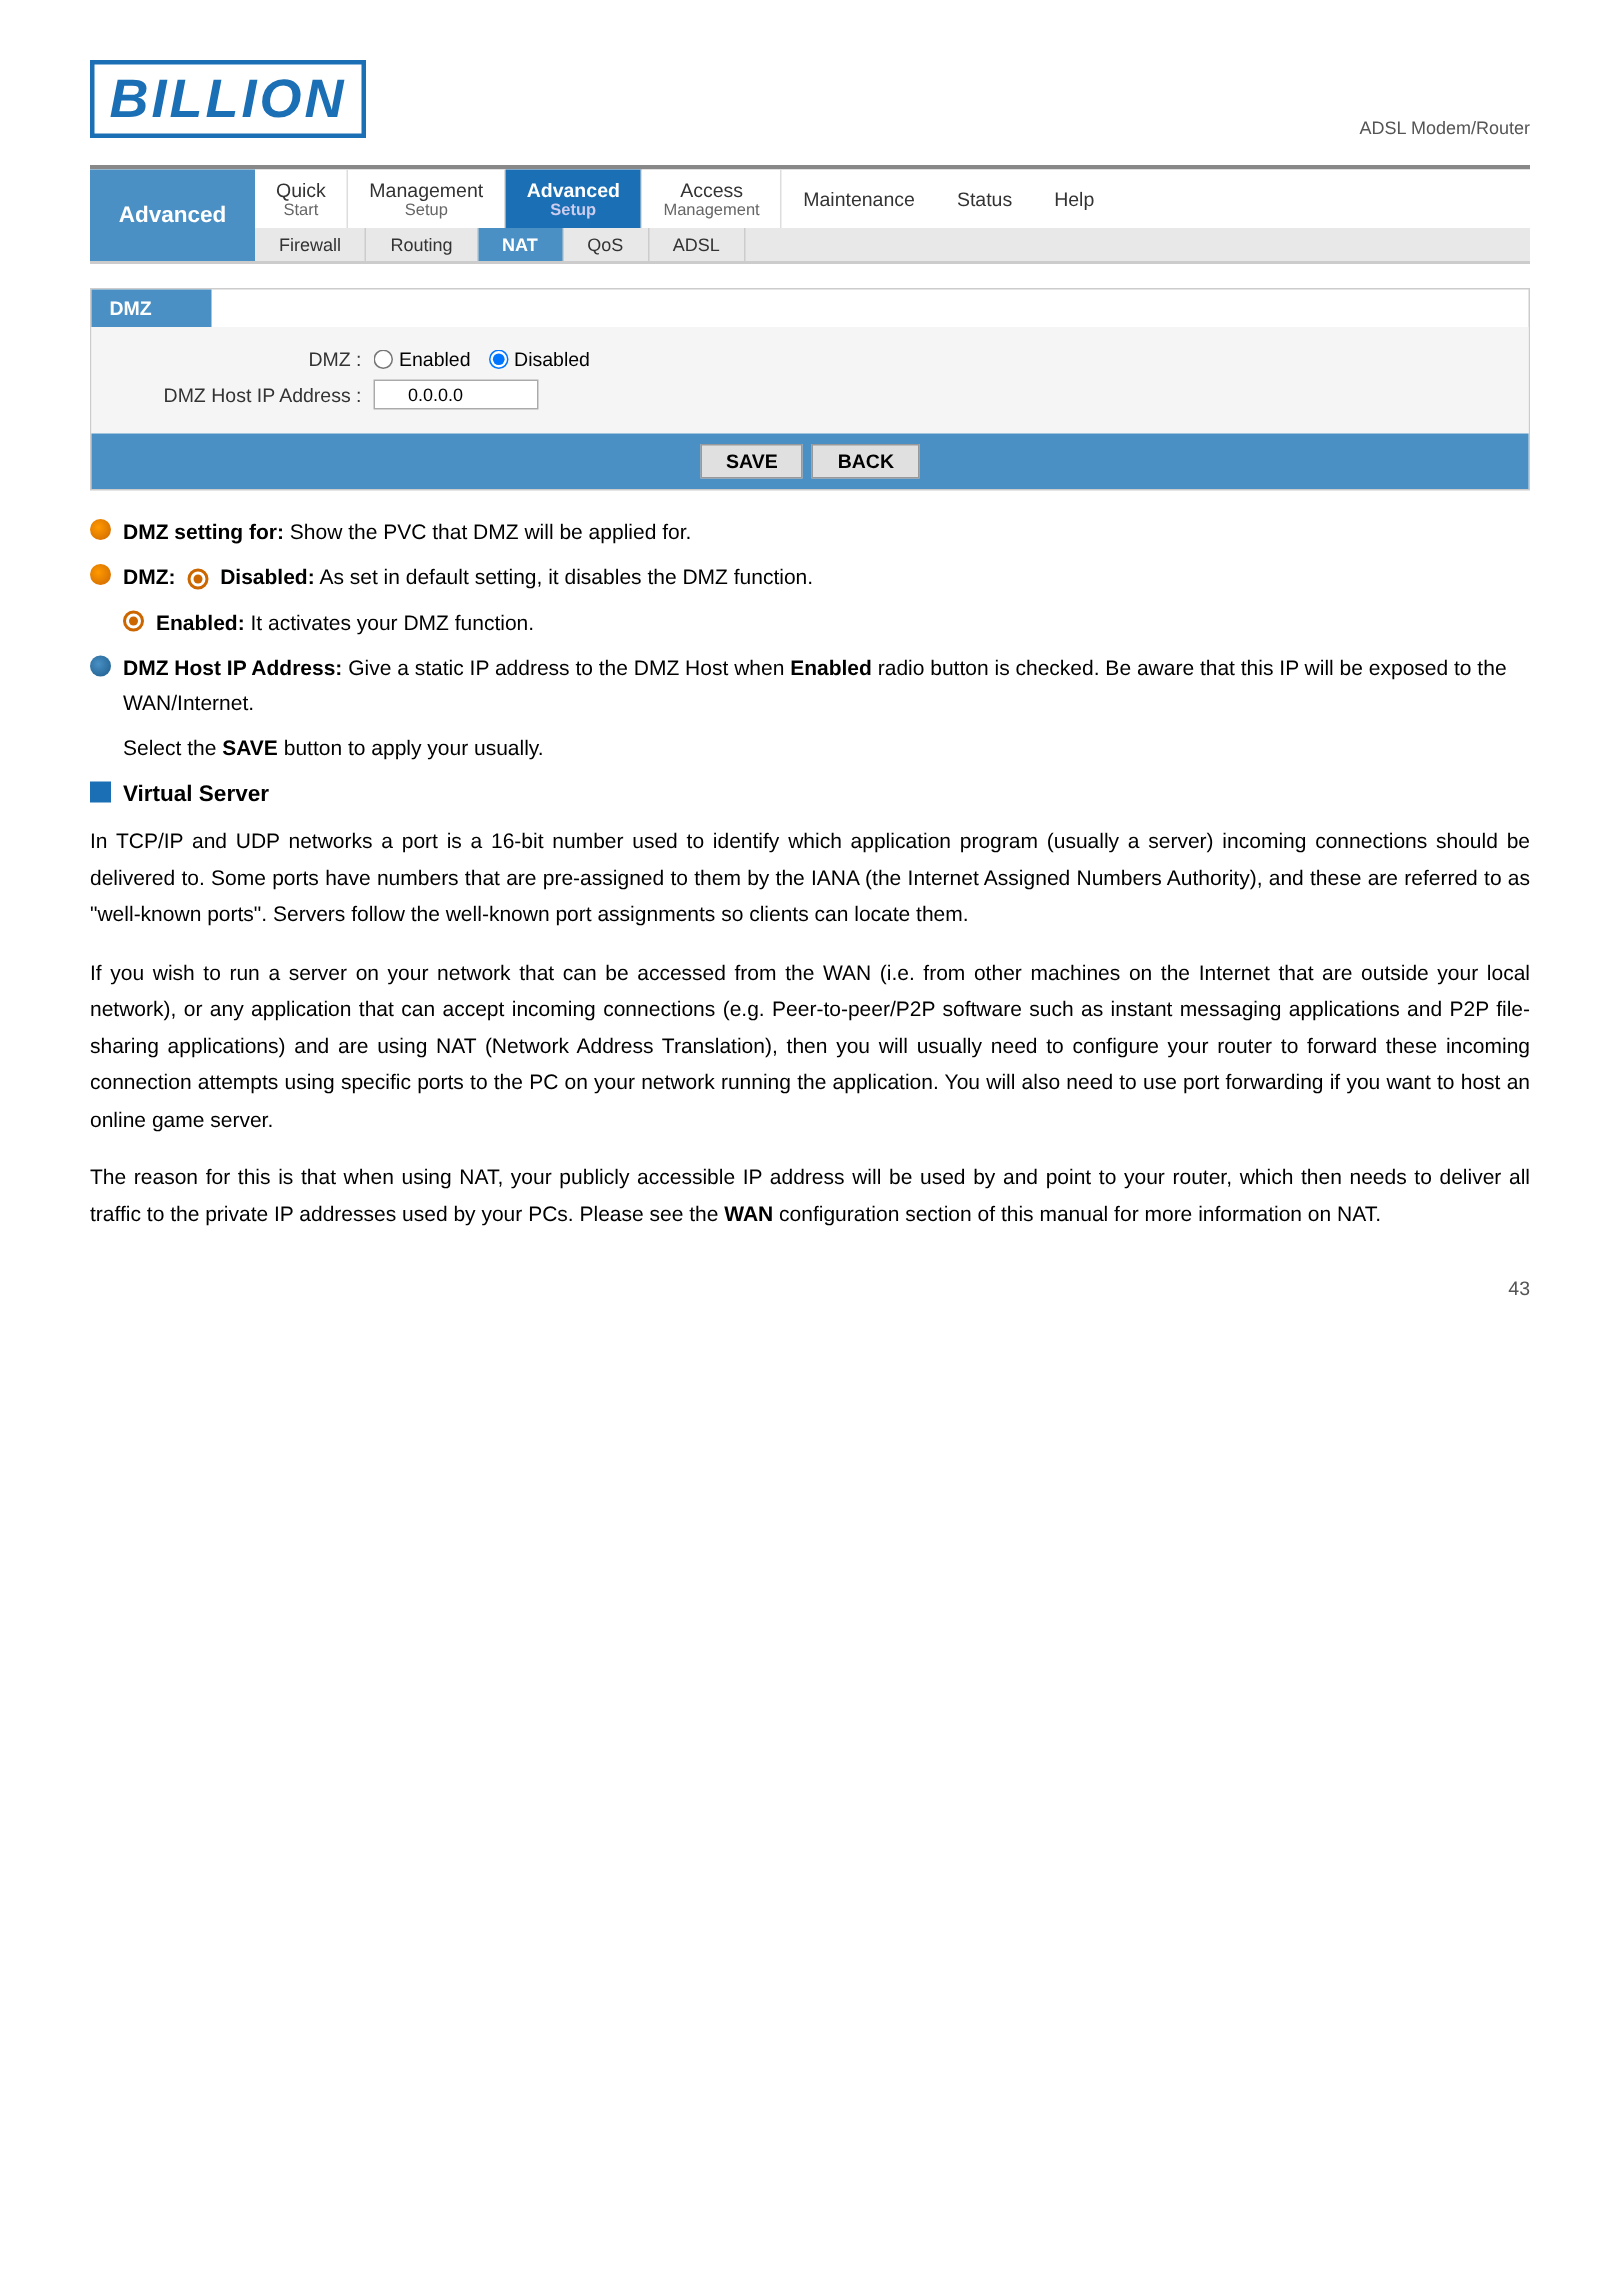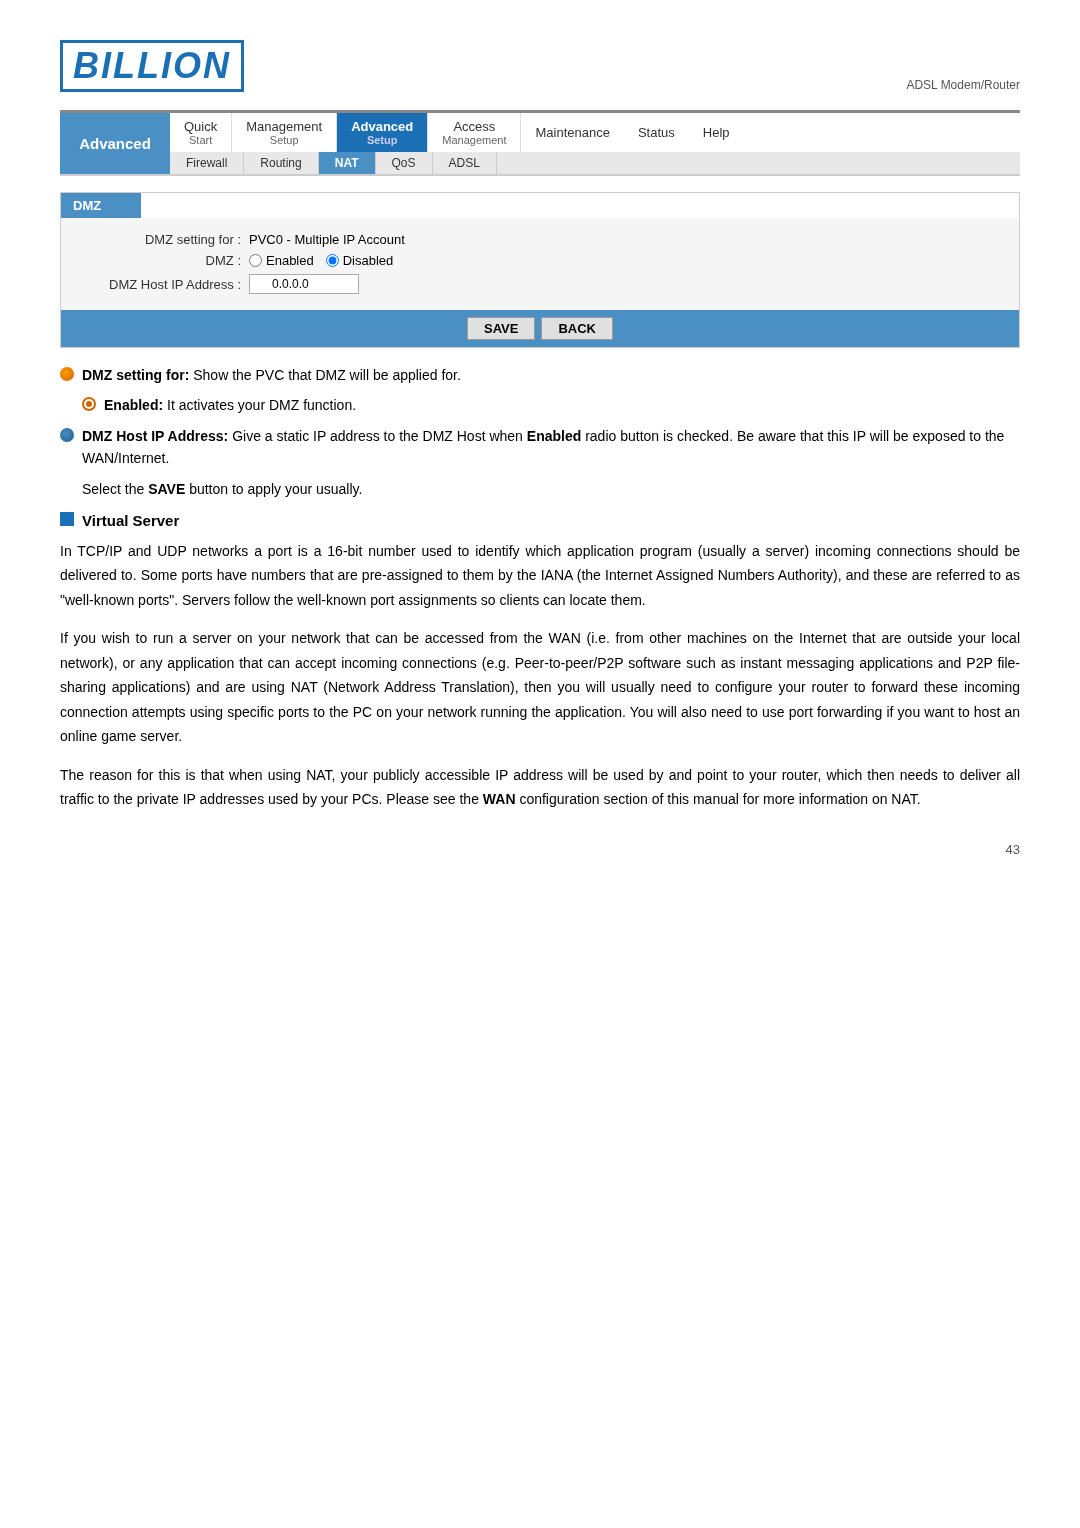--- a/index.html
+++ b/index.html
@@ -298,24 +298,20 @@
     </div>
   </div>
 </div>
 
 <div class="dmz-container">
   <div>
     <span class="dmz-header">DMZ</span>
   </div>
   <div class="dmz-body">
     <div class="dmz-row">
-      <label>DMZ setting for :</label>
-      <span>PVC0 - Multiple IP Account</span>
-    </div>
-    <div class="dmz-row">
       <label>DMZ :</label>
       <div class="dmz-radio-group">
         <span>
           <input type="radio" name="dmz" value="enabled" style="">
           <span>Enabled</span>
         </span>
         <span>
           <input type="radio" name="dmz" value="disabled" checked="" style="">
           <span>Disabled</span>
         </span>
@@ -335,20 +331,31 @@
 <div class="help-section">
 
   <div class="help-row">
     <span class="bullet-orange"></span>
     <span>
       <strong>DMZ setting for:</strong>
       <span> Show the PVC that DMZ will be applied for.</span>
     </span>
   </div>
 
+  <div class="help-row">
+    <span class="bullet-orange"></span>
+    <span>
+      <strong>DMZ:</strong>
+      <span style="display:inline-block;width:14px;height:14px;border:2px solid #cc6600;border-radius:50%;position:relative;margin:0 4px;vertical-align:middle;">
+        <span style="position:absolute;width:6px;height:6px;background:#cc6600;border-radius:50%;top:2px;left:2px;"></span>
+      </span>
+      <strong> Disabled:</strong>
+      <span> As set in default setting, it disables the DMZ function.</span>
+    </span>
+  </div>
 
   <div class="indent-row">
     <span style="display:inline-block;width:14px;height:14px;border:2px solid #cc6600;border-radius:50%;position:relative;margin-right:8px;margin-top:3px;flex-shrink:0;">
       <span style="position:absolute;width:6px;height:6px;background:#cc6600;border-radius:50%;top:2px;left:2px;"></span>
     </span>
     <span>
       <strong>Enabled:</strong>
       <span> It activates your DMZ function.</span>
     </span>
   </div>

